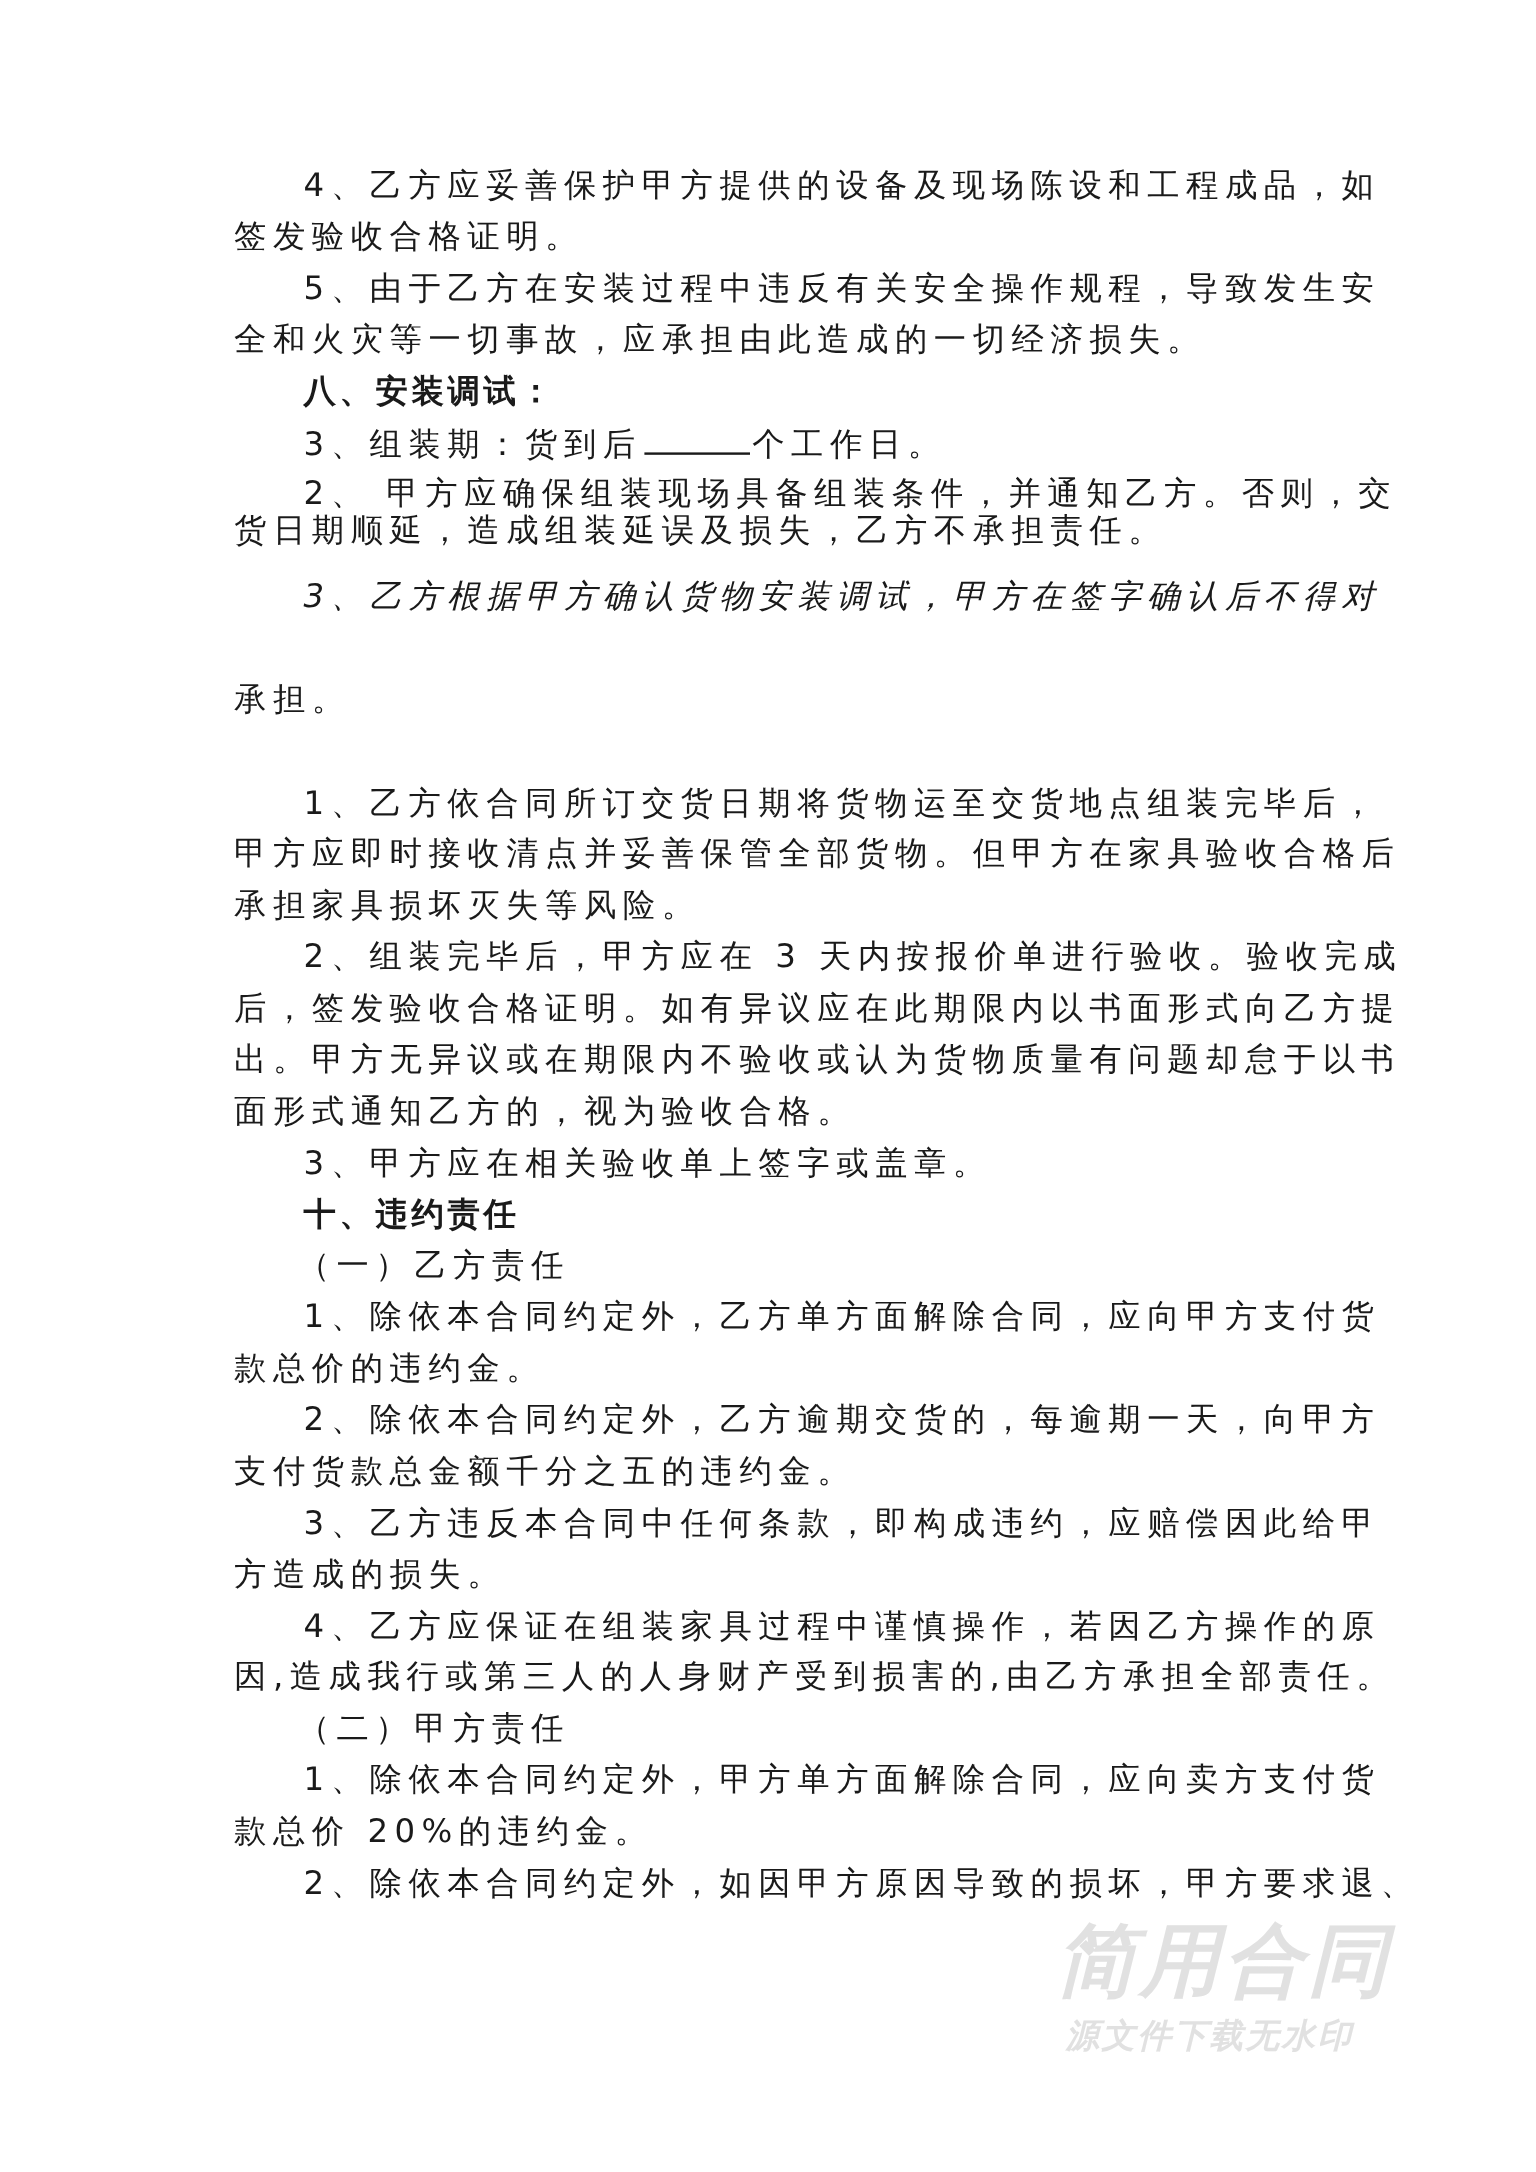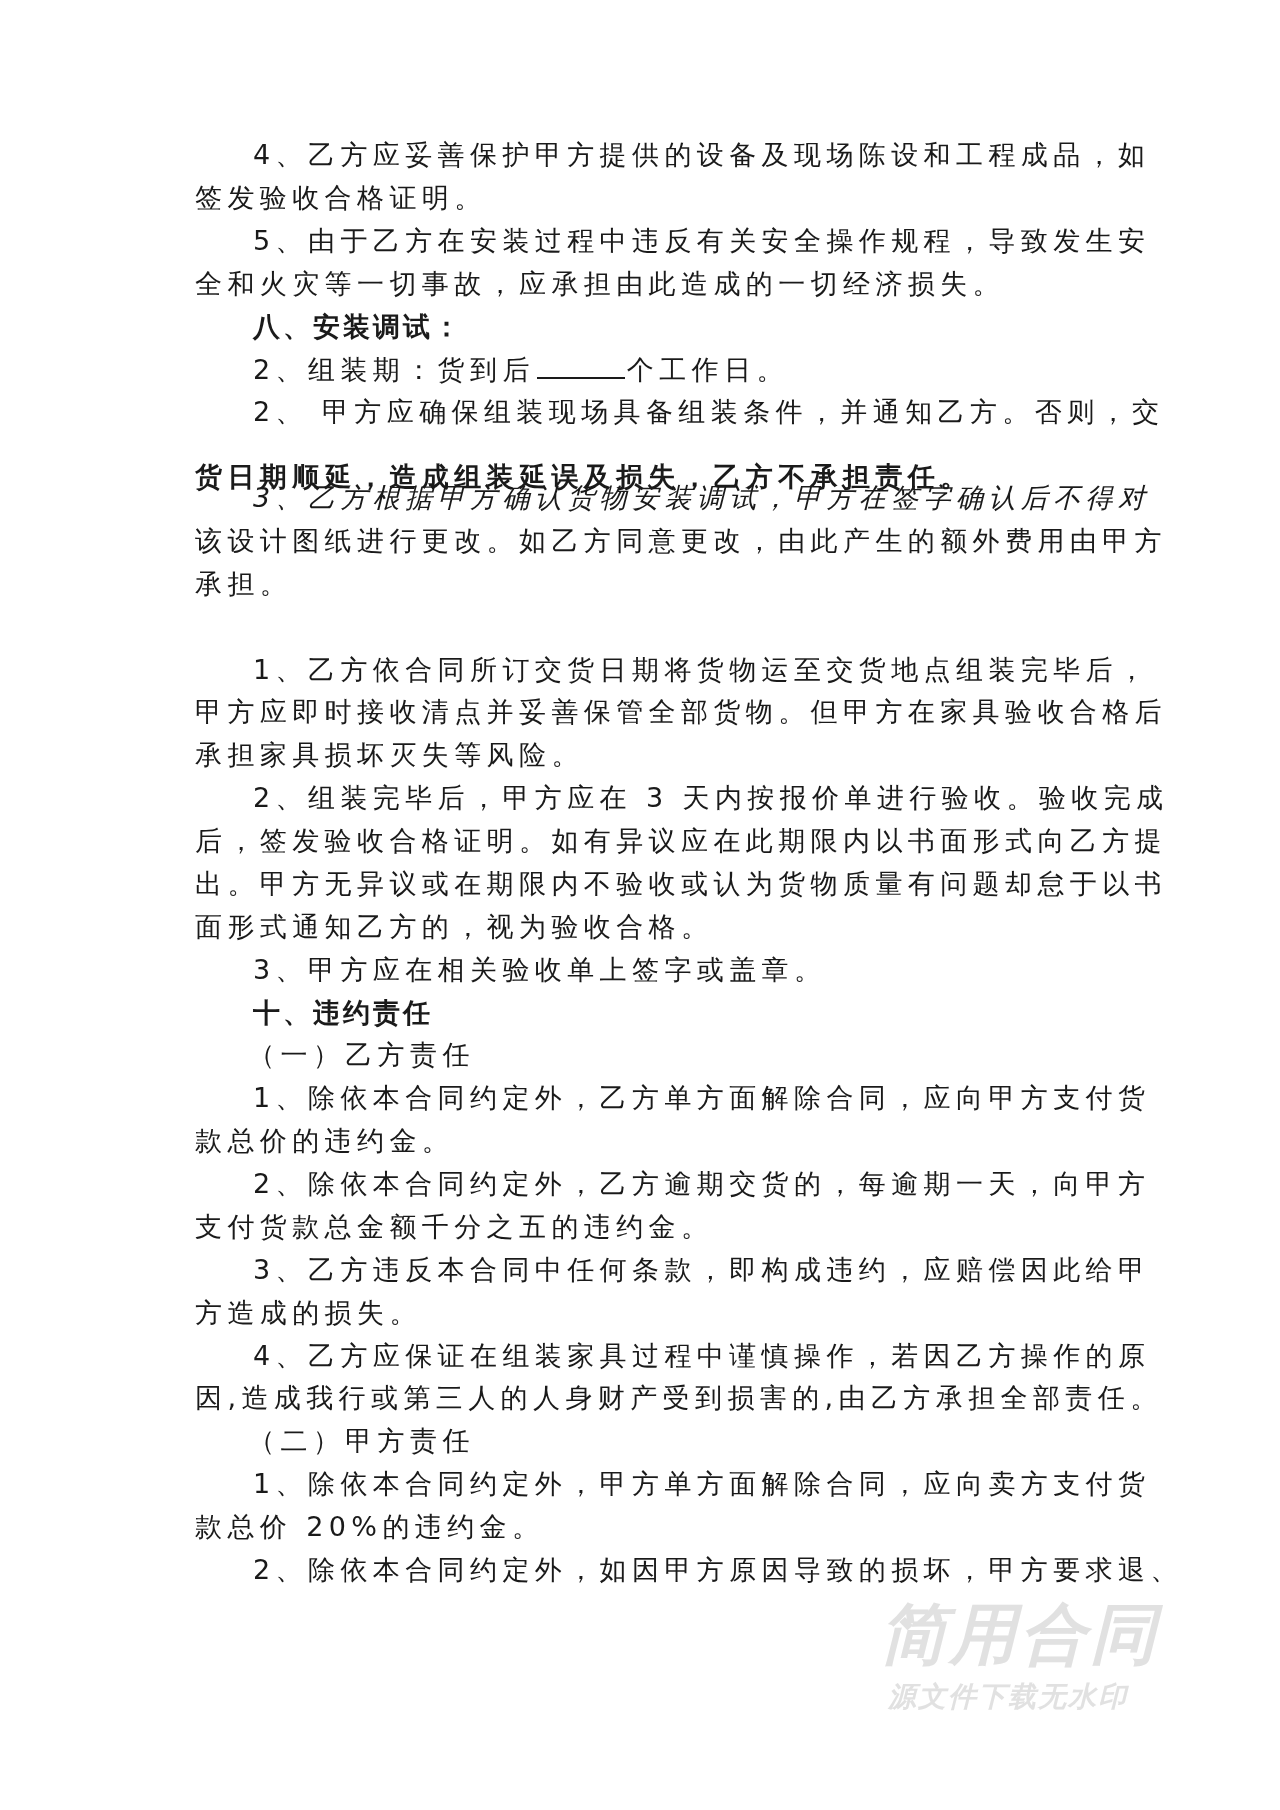--- a/index.html
+++ b/index.html
@@ -39,25 +39,24 @@
 </style>
 </head>
 <body>
 
 <div class="page" id="page">
     <div class="line indent" style="top: 137px;">4、乙方应妥善保护甲方提供的设备及现场陈设和工程成品，如</div>
     <div class="line" style="top: 179.879px;">签发验收合格证明。</div>
     <div class="line indent" style="top: 222.758px;">5、由于乙方在安装过程中违反有关安全操作规程，导致发生安</div>
     <div class="line" style="top: 265.636px;">全和火灾等一切事故，应承担由此造成的一切经济损失。</div>
     <div class="line indent heading" style="top: 308.515px;">八、安装调试：</div>
-    <div class="line indent" style="top: 351.394px;"><span>2、组装期：货到后</span><span class="blank"></span><span>个工作日。</span></div>
+    <div class="line indent" style="top: 351.394px;"><span>3、组装期：货到后</span><span class="blank"></span><span>个工作日。</span></div>
     <div class="line indent" style="top: 394.273px;">2、 甲方应确保组装现场具备组装条件，并通知乙方。否则，交</div>
-    <div class="line" style="top: 459px; font-weight: bold;">货日期顺延，造成组装延误及损失，乙方不承担责任。</div>
+    <div class="line" style="top: 425px;">货日期顺延，造成组装延误及损失，乙方不承担责任。</div>
     <div class="line indent" style="top: 480.03px; font-style: italic;">3、乙方根据甲方确认货物安装调试，甲方在签字确认后不得对</div>
-    <div class="line" style="top: 522.909px;">该设计图纸进行更改。如乙方同意更改，由此产生的额外费用由甲方</div>
     <div class="line" style="top: 565.788px;">承担。</div>
     <div class="line indent" style="top: 651.545px;">1、乙方依合同所订交货日期将货物运至交货地点组装完毕后，</div>
     <div class="line" style="top: 694.424px;">甲方应即时接收清点并妥善保管全部货物。但甲方在家具验收合格后</div>
     <div class="line" style="top: 737.303px;">承担家具损坏灭失等风险。</div>
     <div class="line indent" style="top: 780.182px;">2、组装完毕后，甲方应在 3 天内按报价单进行验收。验收完成</div>
     <div class="line" style="top: 823.061px;">后，签发验收合格证明。如有异议应在此期限内以书面形式向乙方提</div>
     <div class="line" style="top: 865.939px;">出。甲方无异议或在期限内不验收或认为货物质量有问题却怠于以书</div>
     <div class="line" style="top: 908.818px;">面形式通知乙方的，视为验收合格。</div>
     <div class="line indent" style="top: 951.697px;">3、甲方应在相关验收单上签字或盖章。</div>
     <div class="line indent heading" style="top: 994.576px;">十、违约责任</div>

